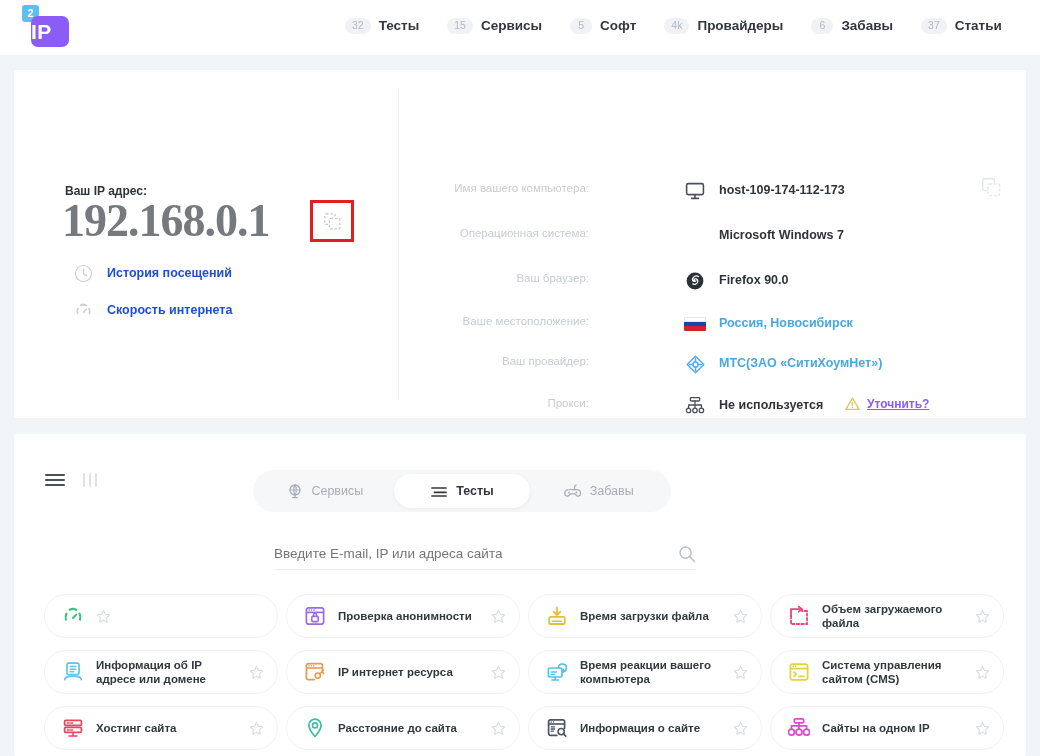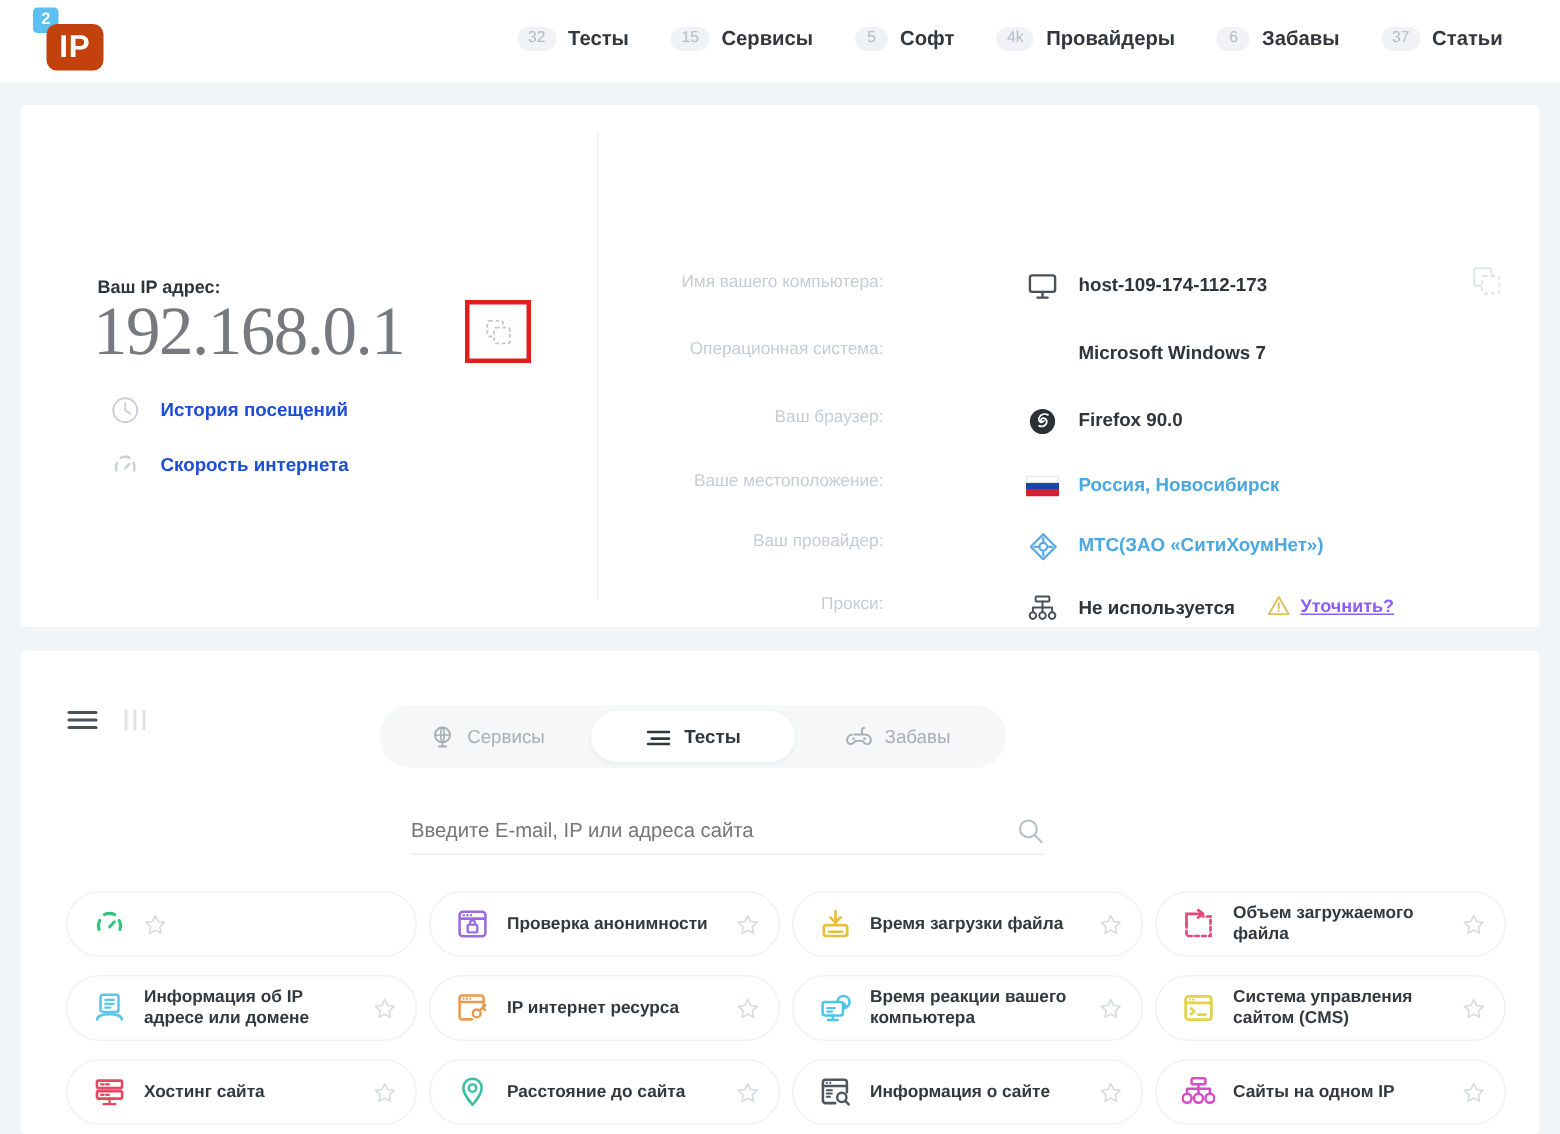--- a/index.html
+++ b/index.html
@@ -25,23 +25,23 @@
   .logo-badge {
     position: absolute; left: 0; top: 0;
     width: 17px; height: 17px; border-radius: 3px;
     background: #5bc0ef;
     color: #ffffff; font-size: 11px; font-weight: bold;
     line-height: 17px; text-align: center;
   }
   .logo-box {
     position: absolute; left: 9px; top: 11px;
     width: 38px; height: 31px; border-radius: 7px;
-    background: #c2410c;
+    background: #8b5cf6;
     color: #ffffff; font-size: 21px; font-weight: bold;
-    line-height: 31px; text-align: center; letter-spacing: .5px;
+    line-height: 31px; letter-spacing: .5px;
   }
   .nav { position: absolute; left: 345px; top: 18px; display: flex; gap: 28px; }
   .nav-item { display: flex; align-items: center; gap: 8px; cursor: pointer; }
   .nav-count {
     background: #f0f2f5; color: #b3bac4;
     font-size: 10.5px; border-radius: 9px;
     padding: 2px 7px 3px; min-width: 22px; text-align: center;
     line-height: 1;
   }
   .nav-label { font-size: 13.5px; font-weight: bold; color: #32373d; white-space: nowrap; }
@@ -57,21 +57,21 @@
     width: 1px; height: 312px; background: #eef1f4;
   }
 
   
   .ip-label {
     position: absolute; left: 51px; top: 114px;
     font-size: 12px; font-weight: bold; color: #2f343a;
   }
   .ip-value {
     position: absolute; left: 48px; top: 124px;
-    font-size: 46px; color: #76797d; font-weight: normal; letter-spacing: -1px;
+    font-size: 46px; color: #76797d; font-weight: bold; letter-spacing: -1px;
     font-family: "Liberation Serif", "DejaVu Serif", serif;
   }
   .copy-highlight {
     position: absolute; left: 296px; top: 130px;
     width: 44px; height: 42px;
     border: 3px solid #e02020; background: #ffffff;
     display: flex; align-items: center; justify-content: center;
     cursor: pointer;
   }
   .mini-link { position: absolute; display: flex; align-items: center; gap: 13px; cursor: pointer; }

